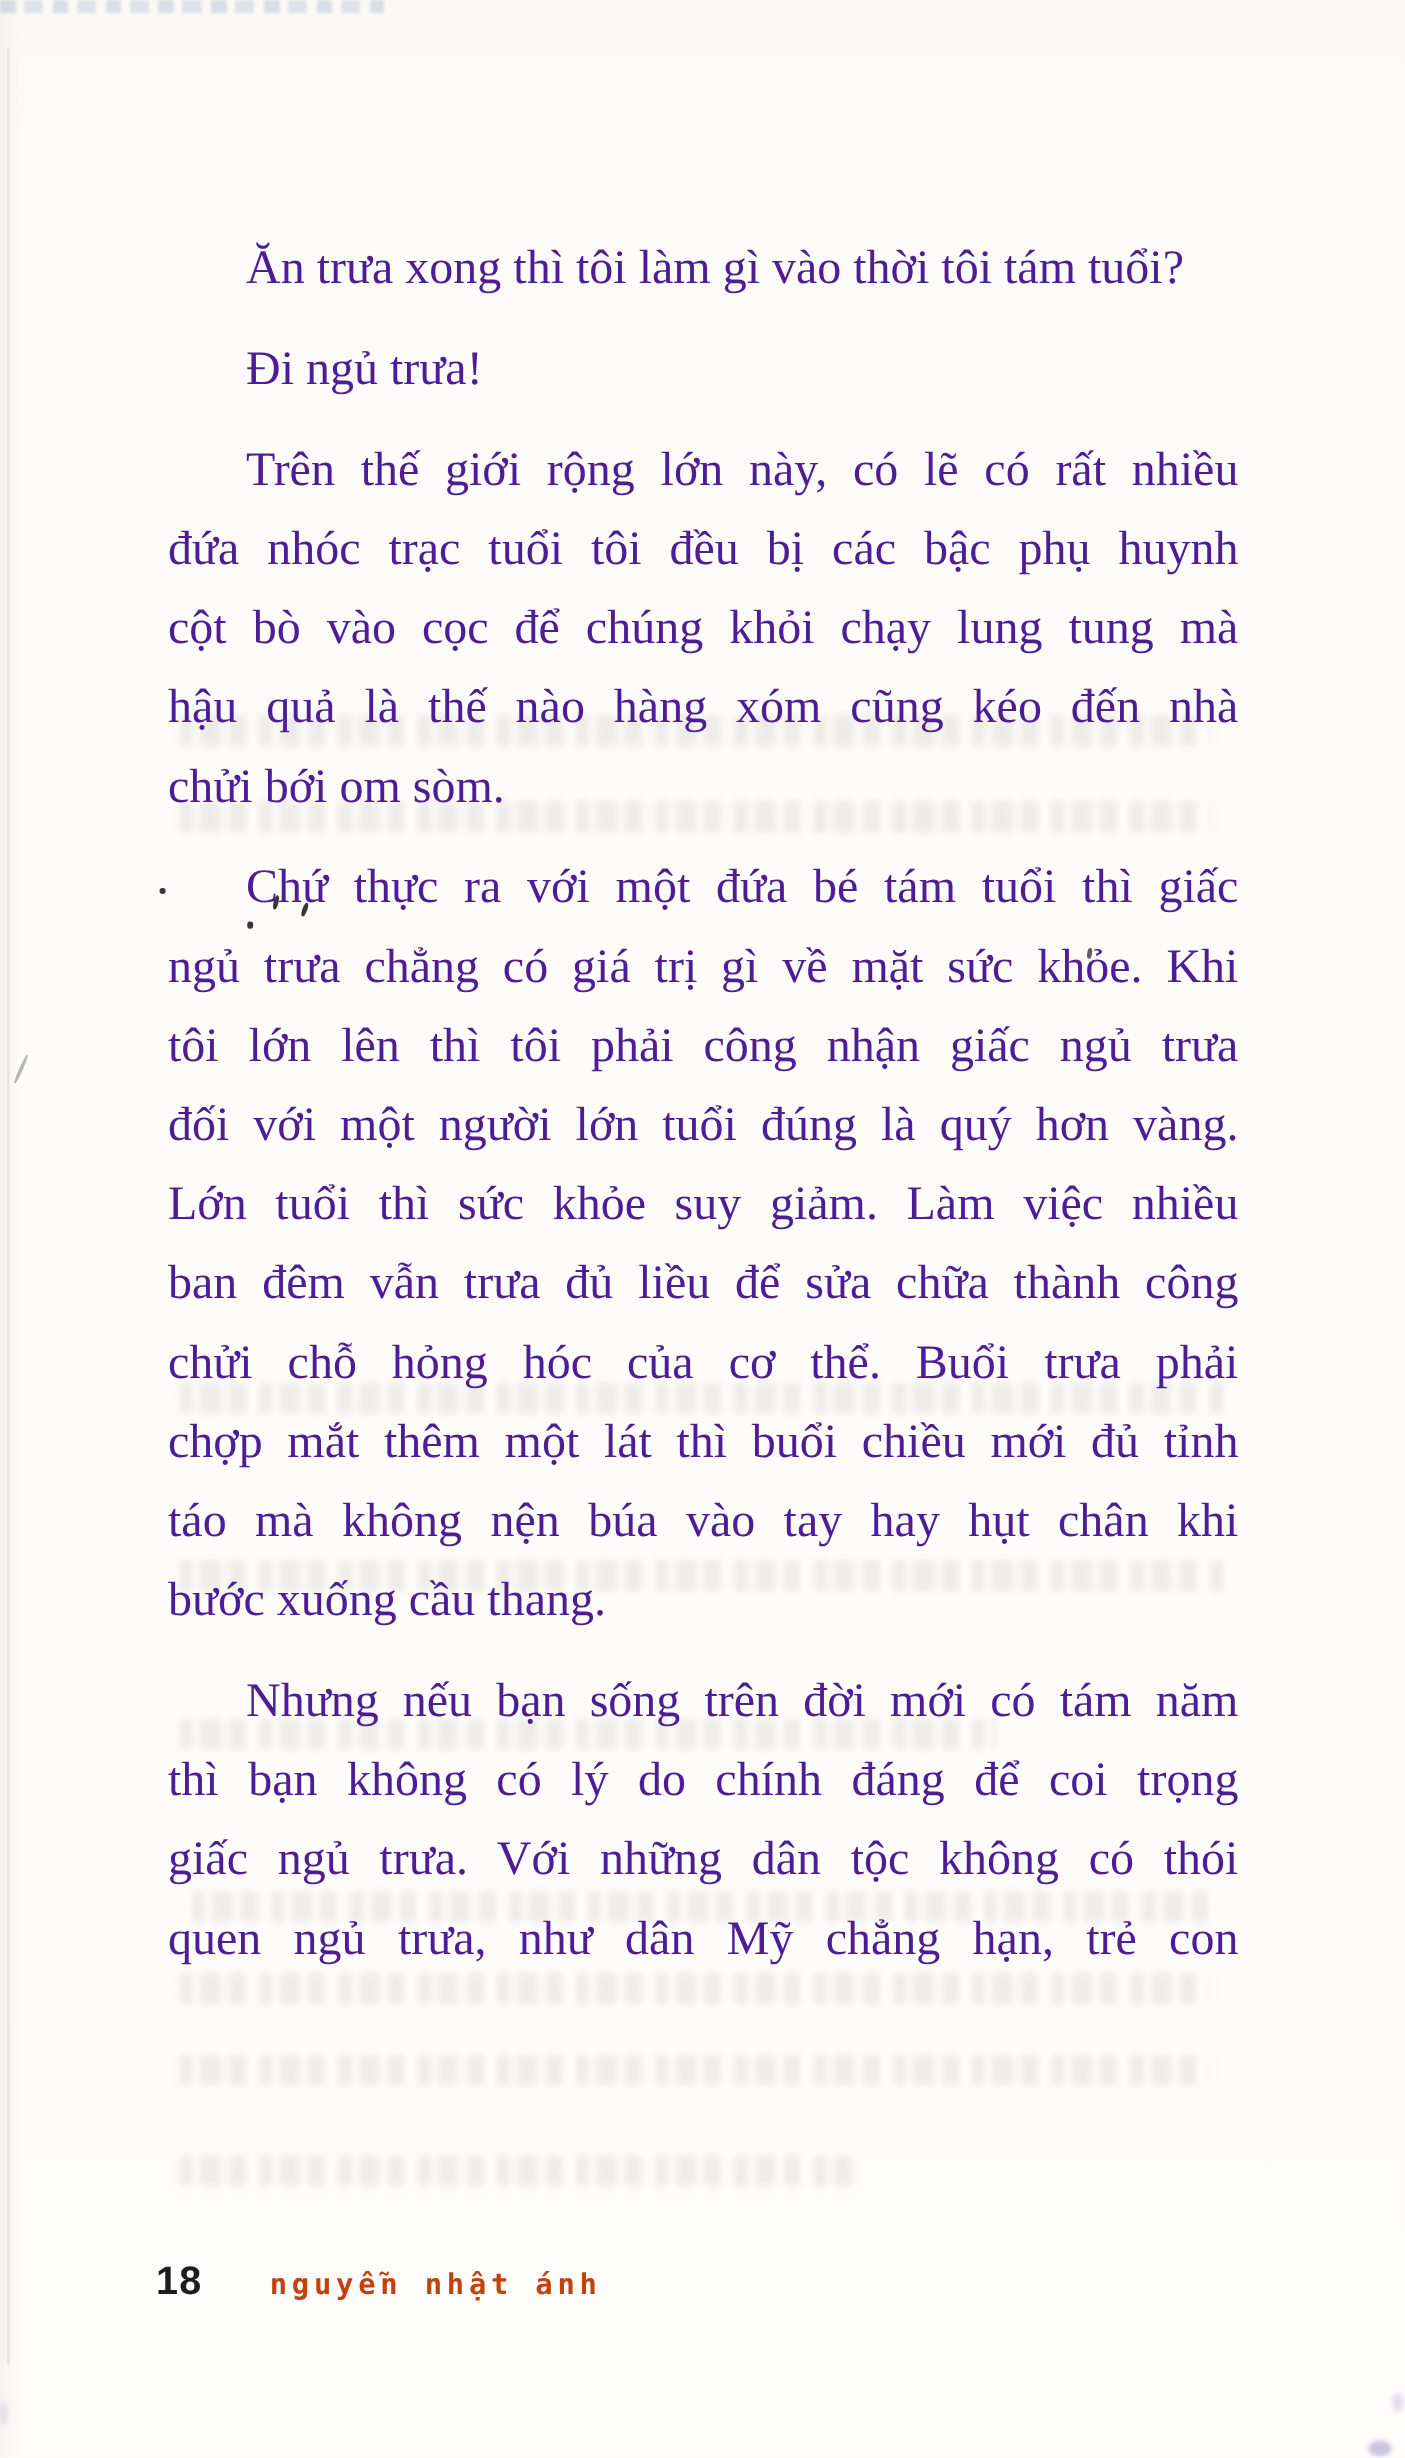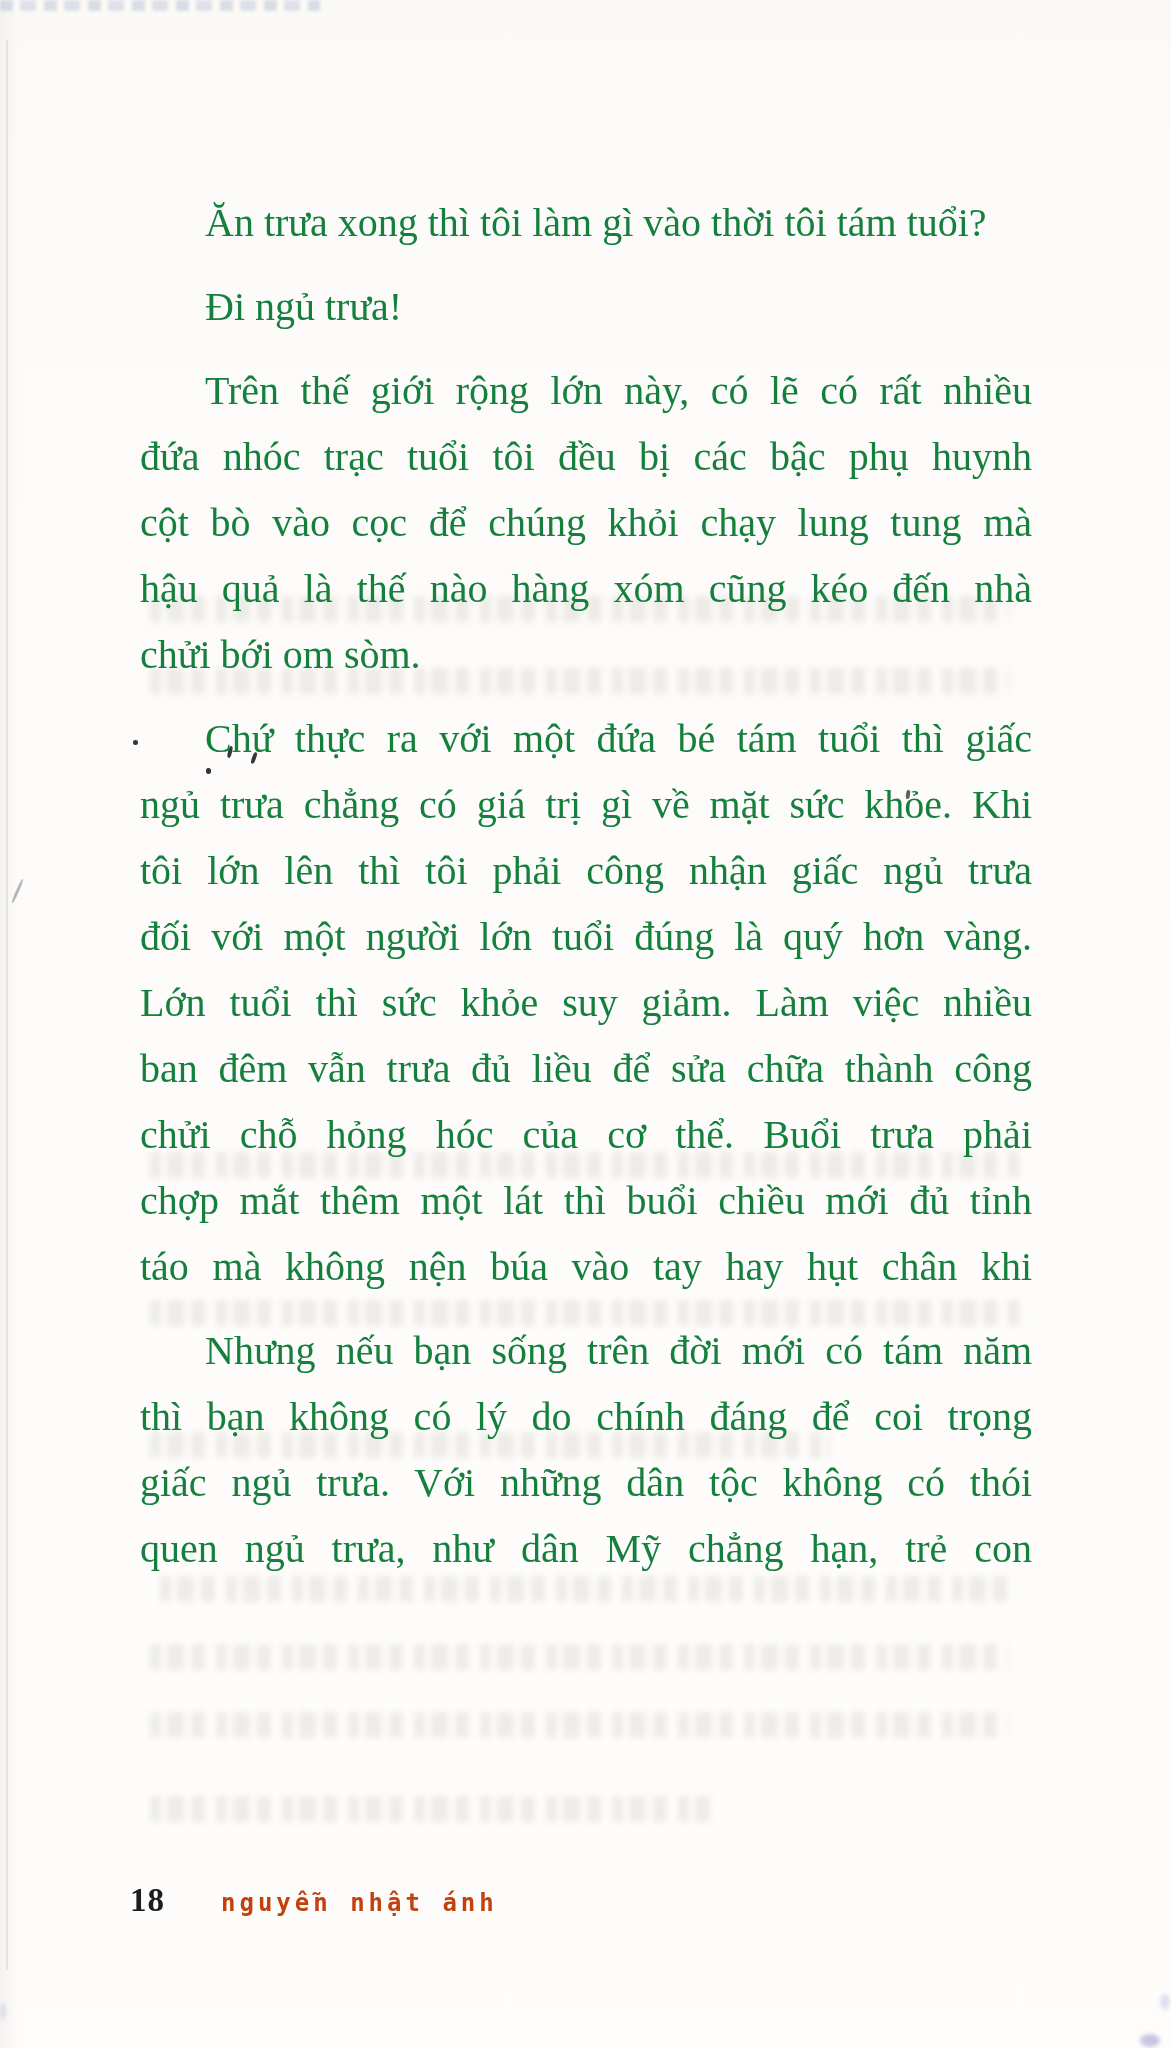--- a/index.html
+++ b/index.html
@@ -22,41 +22,41 @@
       linear-gradient(90deg, #f3f2ef 0px, rgba(252,251,248,0) 18px),
       linear-gradient(180deg, #faf9f6 0%, #fcfbf9 8%, #fdfcfa 60%, #fefdfc 100%);
     pointer-events: none;
   }
   
   #text-block {
     position: absolute;
     left: 140px;
     top: 190px;
     width: 892px;
-    color: #15803d;
+    color: #4c1d95;
     font-size: 40px;
     line-height: 66px;
     -webkit-font-smoothing: antialiased;
   }
   .paragraph + .paragraph { margin-top: 18px; }
   .line { text-align: left; white-space: normal; }
   .line.justify { text-align: justify; text-align-last: justify; }
   .line.indent { padding-left: 65px; }
 
   
   #footer {
     position: absolute;
     left: 130px;
     top: 1882px;
     display: flex;
     align-items: baseline;
     color: #1d1d1f;
   }
   #page-number {
-    font-family: Liberation Serif, serif;
+    font-family: Liberation Sans, sans-serif;
     font-weight: bold;
     font-size: 33px;
     letter-spacing: 1px;
   }
   #running-title {
     margin-left: 56px;
     font-family: "DejaVu Sans Mono", "Liberation Mono", monospace;
     font-weight: bold;
     font-size: 24px;
     letter-spacing: 4px;
@@ -147,20 +147,21 @@
     <div class="paragraph">
       <div class="line indent justify">Chứ thực ra với một đứa bé tám tuổi thì giấc</div>
       <div class="line justify">ngủ trưa chẳng có giá trị gì về mặt sức khỏe. Khi</div>
       <div class="line justify">tôi lớn lên thì tôi phải công nhận giấc ngủ trưa</div>
       <div class="line justify">đối với một người lớn tuổi đúng là quý hơn vàng.</div>
       <div class="line justify">Lớn tuổi thì sức khỏe suy giảm. Làm việc nhiều</div>
       <div class="line justify">ban đêm vẫn trưa đủ liều để sửa chữa thành công</div>
       <div class="line justify">chửi chỗ hỏng hóc của cơ thể. Buổi trưa phải</div>
       <div class="line justify">chợp mắt thêm một lát thì buổi chiều mới đủ tỉnh</div>
       <div class="line justify">táo mà không nện búa vào tay hay hụt chân khi</div>
+      <div class="line">bước xuống cầu thang.</div>
     </div>
     <div class="paragraph">
       <div class="line indent justify">Nhưng nếu bạn sống trên đời mới có tám năm</div>
       <div class="line justify">thì bạn không có lý do chính đáng để coi trọng</div>
       <div class="line justify">giấc ngủ trưa. Với những dân tộc không có thói</div>
       <div class="line justify">quen ngủ trưa, như dân Mỹ chẳng hạn, trẻ con</div>
     </div>
   </div>
 
 <div id="footer">

